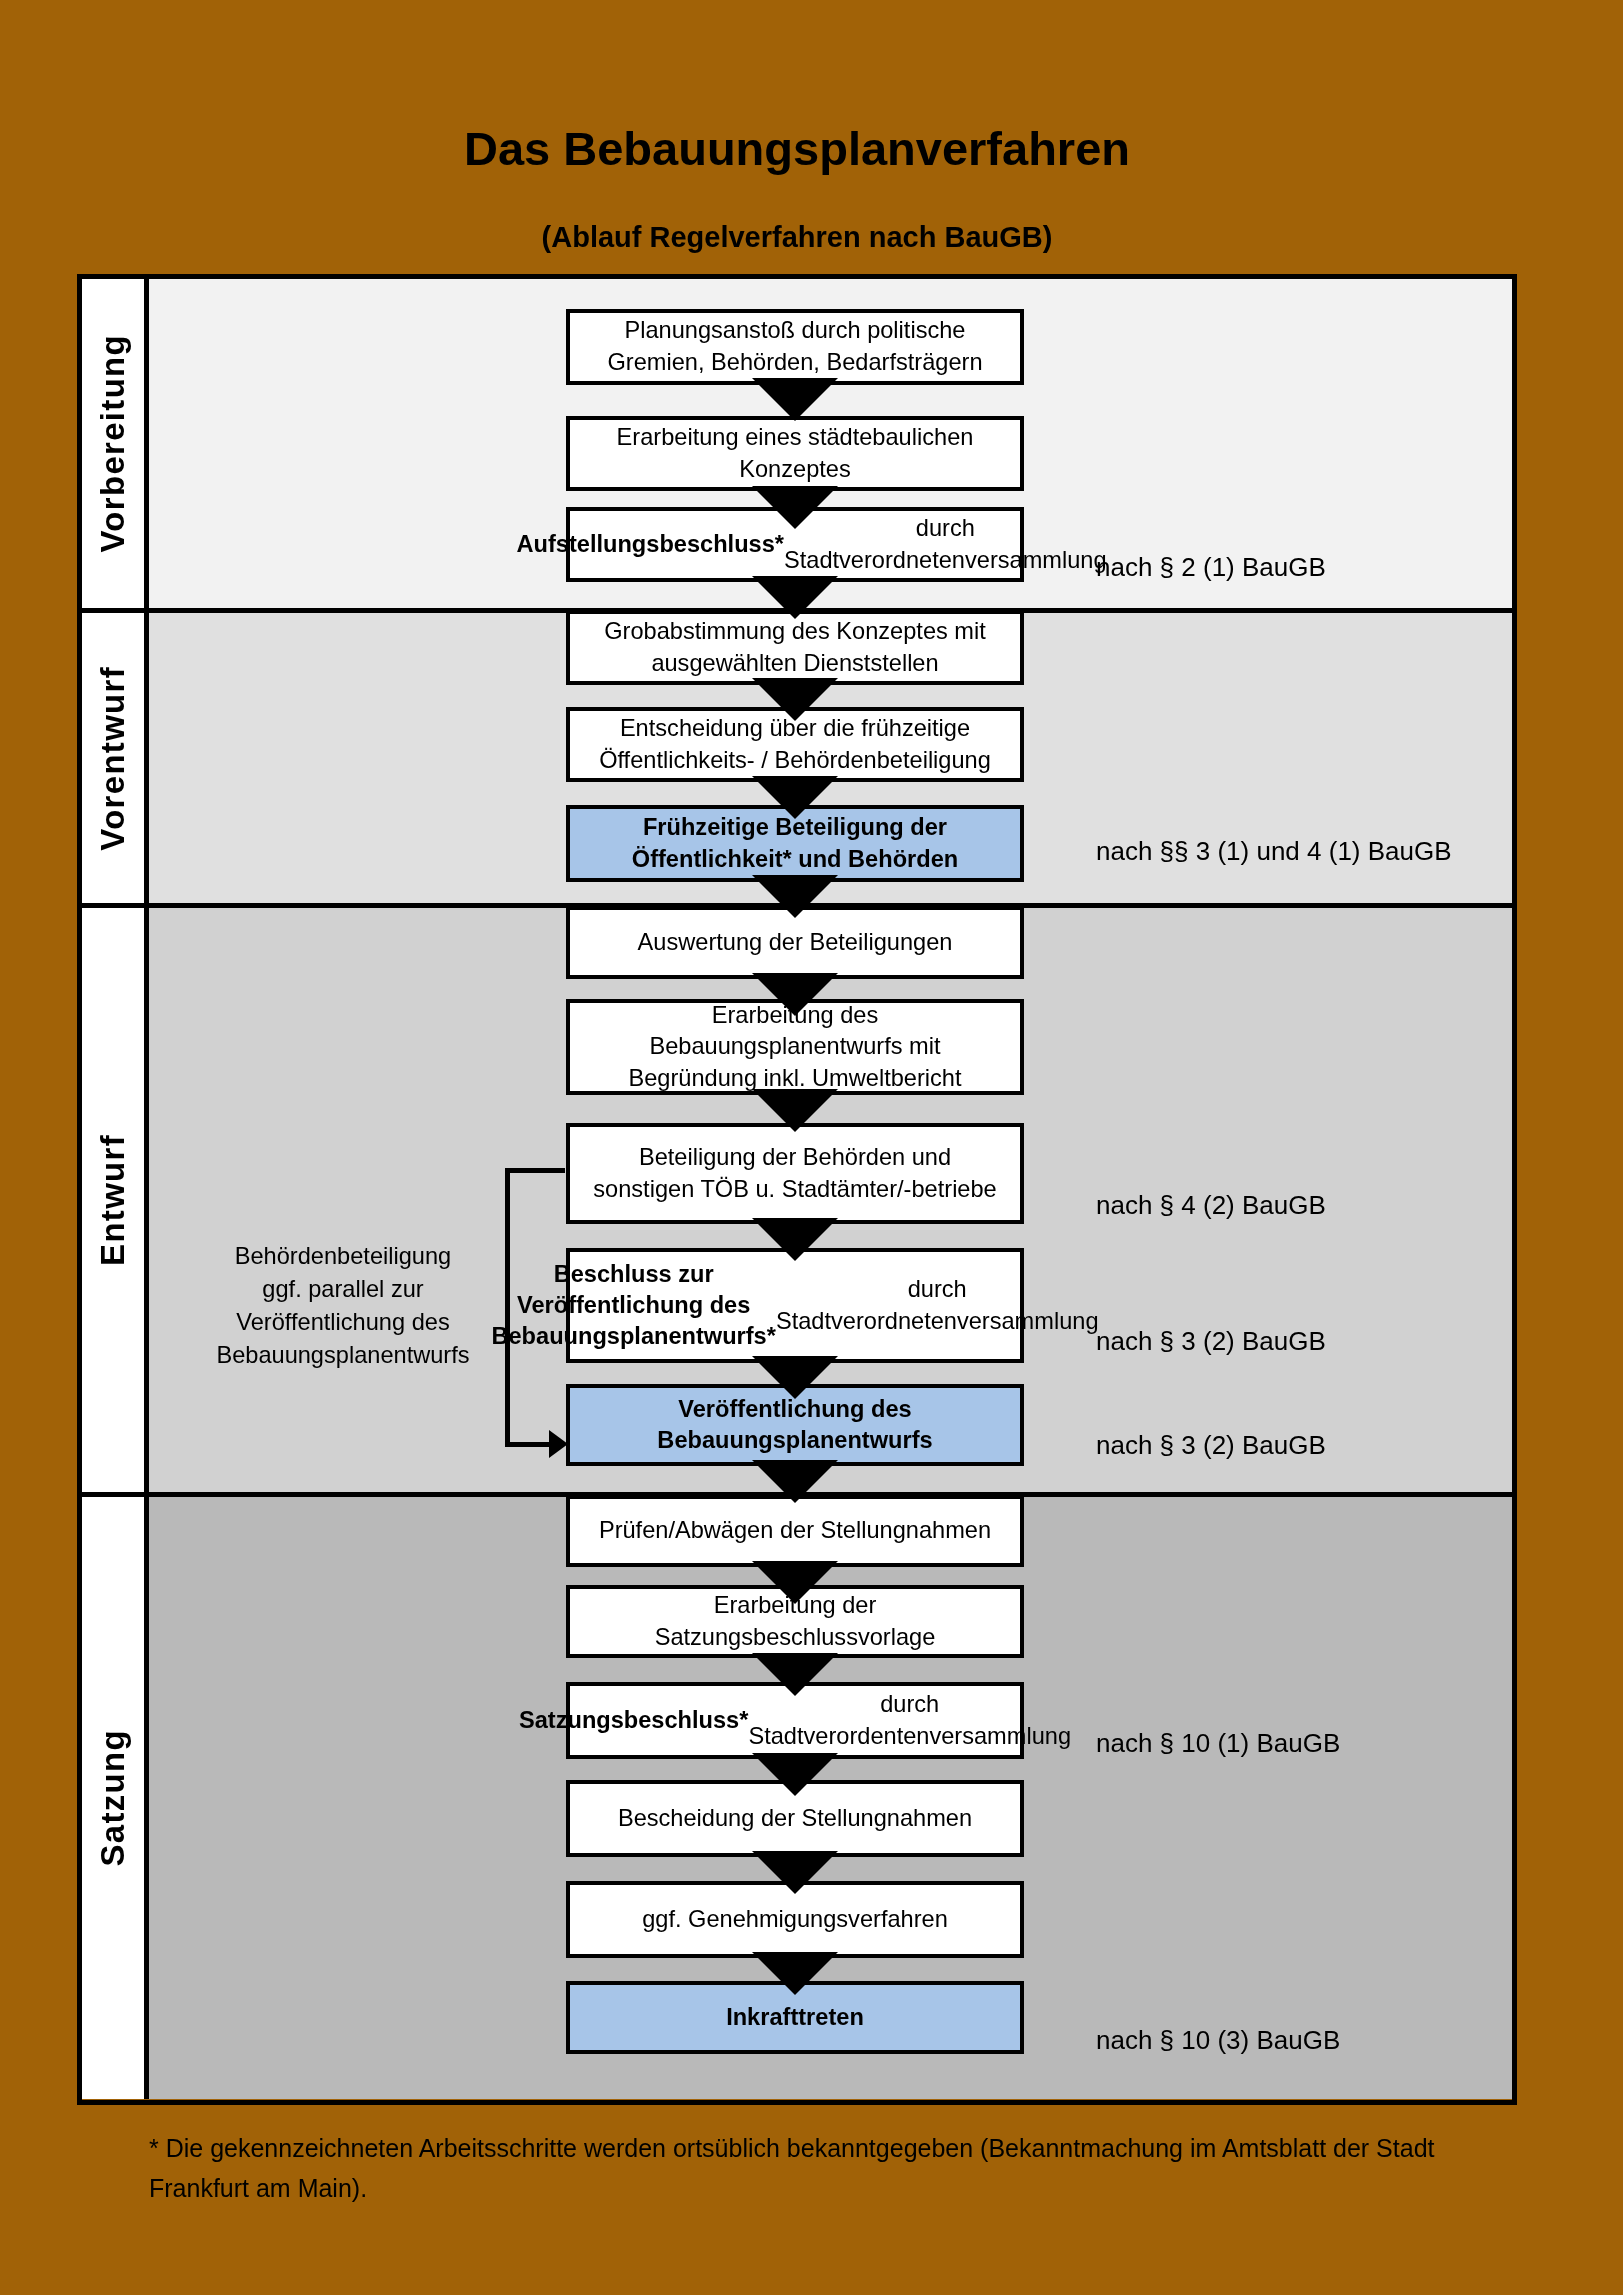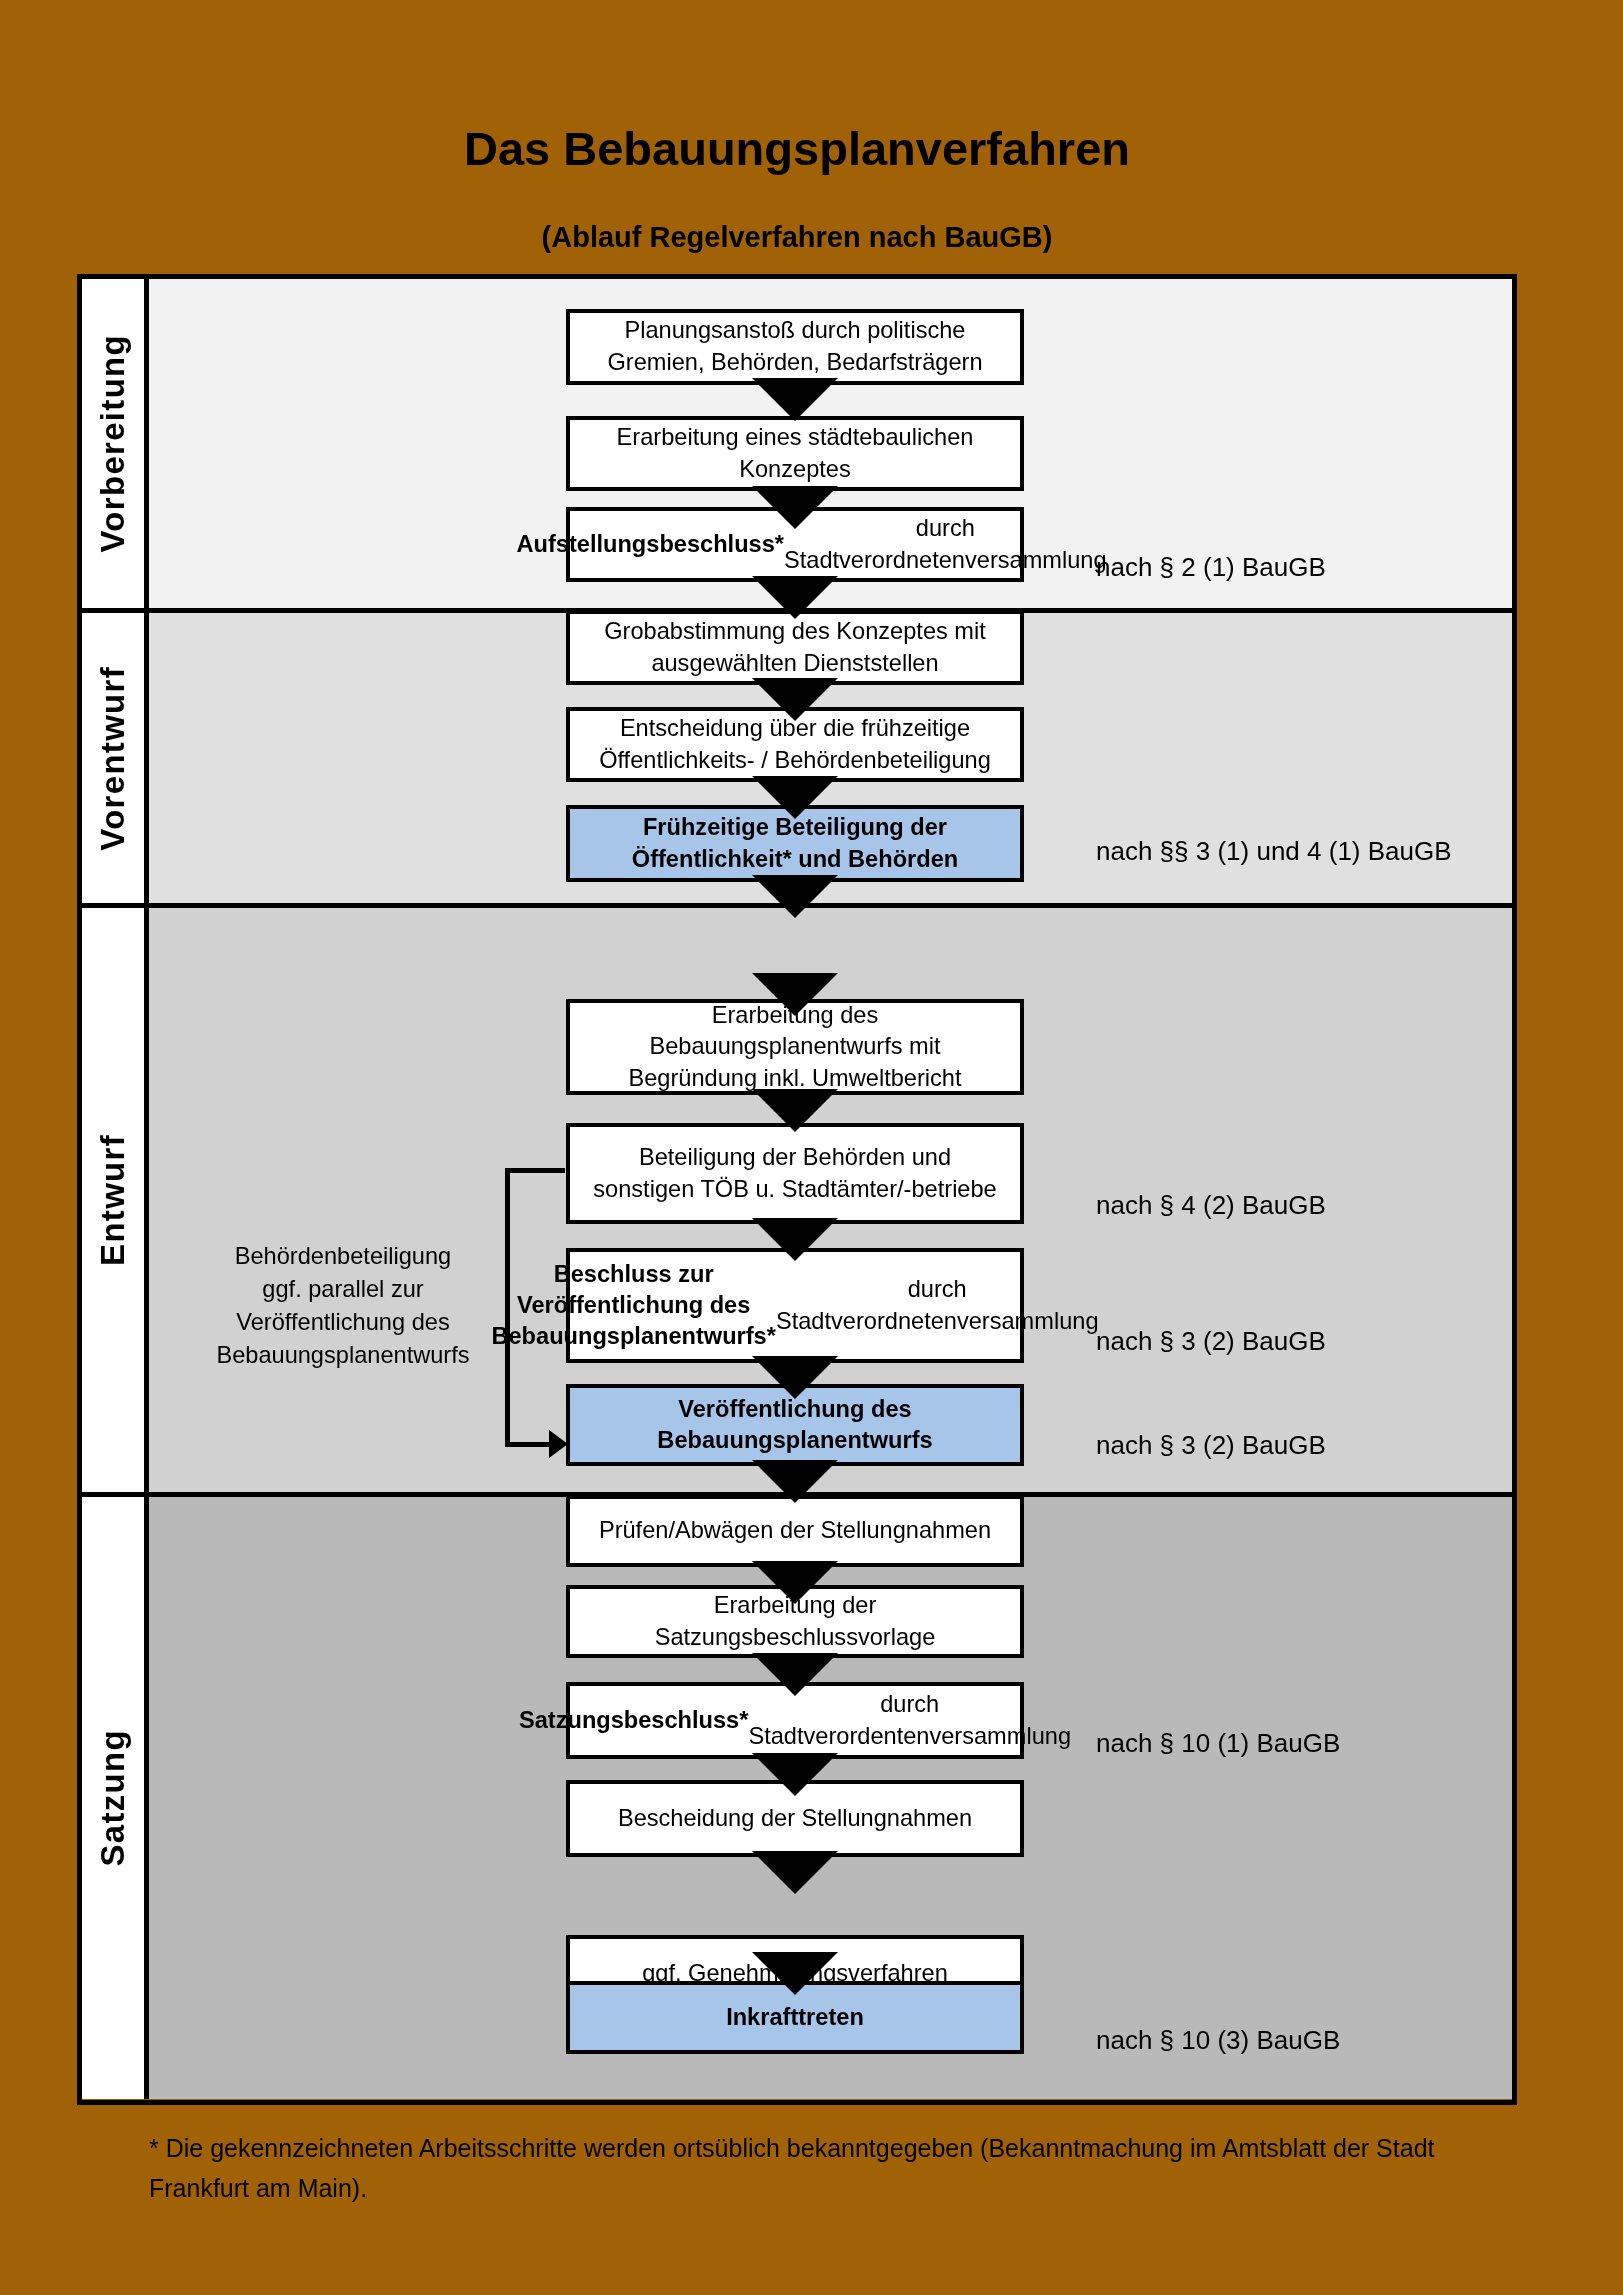--- a/index.html
+++ b/index.html
@@ -117,38 +117,39 @@
       <div class="box" style="top:228px;height:75px;padding-left:41px;"><b>Aufstellungsbeschluss*</b><span> durch
 Stadtverordnetenversammlung</span></div>
 
       <div class="box" style="top:331px;height:75px;"><span>Grobabstimmung des Konzeptes mit
 ausgewählten Dienststellen</span></div>
       <div class="box" style="top:428px;height:75px;"><span>Entscheidung über die frühzeitige
 Öffentlichkeits- / Behördenbeteiligung</span></div>
       <div class="box hl" style="top:526px;height:77px;"><b>Frühzeitige Beteiligung der
 Öffentlichkeit* und Behörden</b></div>
 
+      <div class="box" style="top:627px;height:73px;"><span>Auswertung der Beteiligungen</span></div>
       <div class="box" style="top:720px;height:96px;"><span>Erarbeitung des
 Bebauungsplanentwurfs mit
 Begründung inkl. Umweltbericht</span></div>
       <div class="box" style="top:844px;height:101px;"><span>Beteiligung der Behörden und
 sonstigen TÖB u. Stadtämter/-betriebe</span></div>
       <div class="box" style="top:969px;height:115px;"><b>Beschluss zur Veröffentlichung des
 Bebauungsplanentwurfs*</b><span> durch
 Stadtverordnetenversammlung</span></div>
       <div class="box hl" style="top:1105px;height:82px;"><b>Veröffentlichung des
 Bebauungsplanentwurfs</b></div>
 
       <div class="box" style="top:1216px;height:72px;"><span>Prüfen/Abwägen der Stellungnahmen</span></div>
       <div class="box" style="top:1306px;height:73px;"><span>Erarbeitung der
 Satzungsbeschlussvorlage</span></div>
       <div class="box" style="top:1403px;height:77px;text-align:center;"><b>Satzungsbeschluss*</b><span> durch
 Stadtverordentenversammlung</span></div>
       <div class="box" style="top:1501px;height:77px;"><span>Bescheidung der Stellungnahmen</span></div>
-      <div class="box" style="top:1656px;height:77px;"><span>ggf. Genehmigungsverfahren</span></div>
+      <div class="box" style="top:1602px;height:77px;"><span>ggf. Genehmigungsverfahren</span></div>
       <div class="box hl" style="top:1702px;height:73px;"><b>Inkrafttreten</b></div>
 
       <div class="arrow" style="top:99px;"></div>
       <div class="arrow" style="top:207px;"></div>
       <div class="arrow" style="top:297px;"></div>
       <div class="arrow" style="top:399px;"></div>
       <div class="arrow" style="top:497px;"></div>
       <div class="arrow" style="top:596px;"></div>
       <div class="arrow" style="top:694px;"></div>
       <div class="arrow" style="top:810px;"></div>

